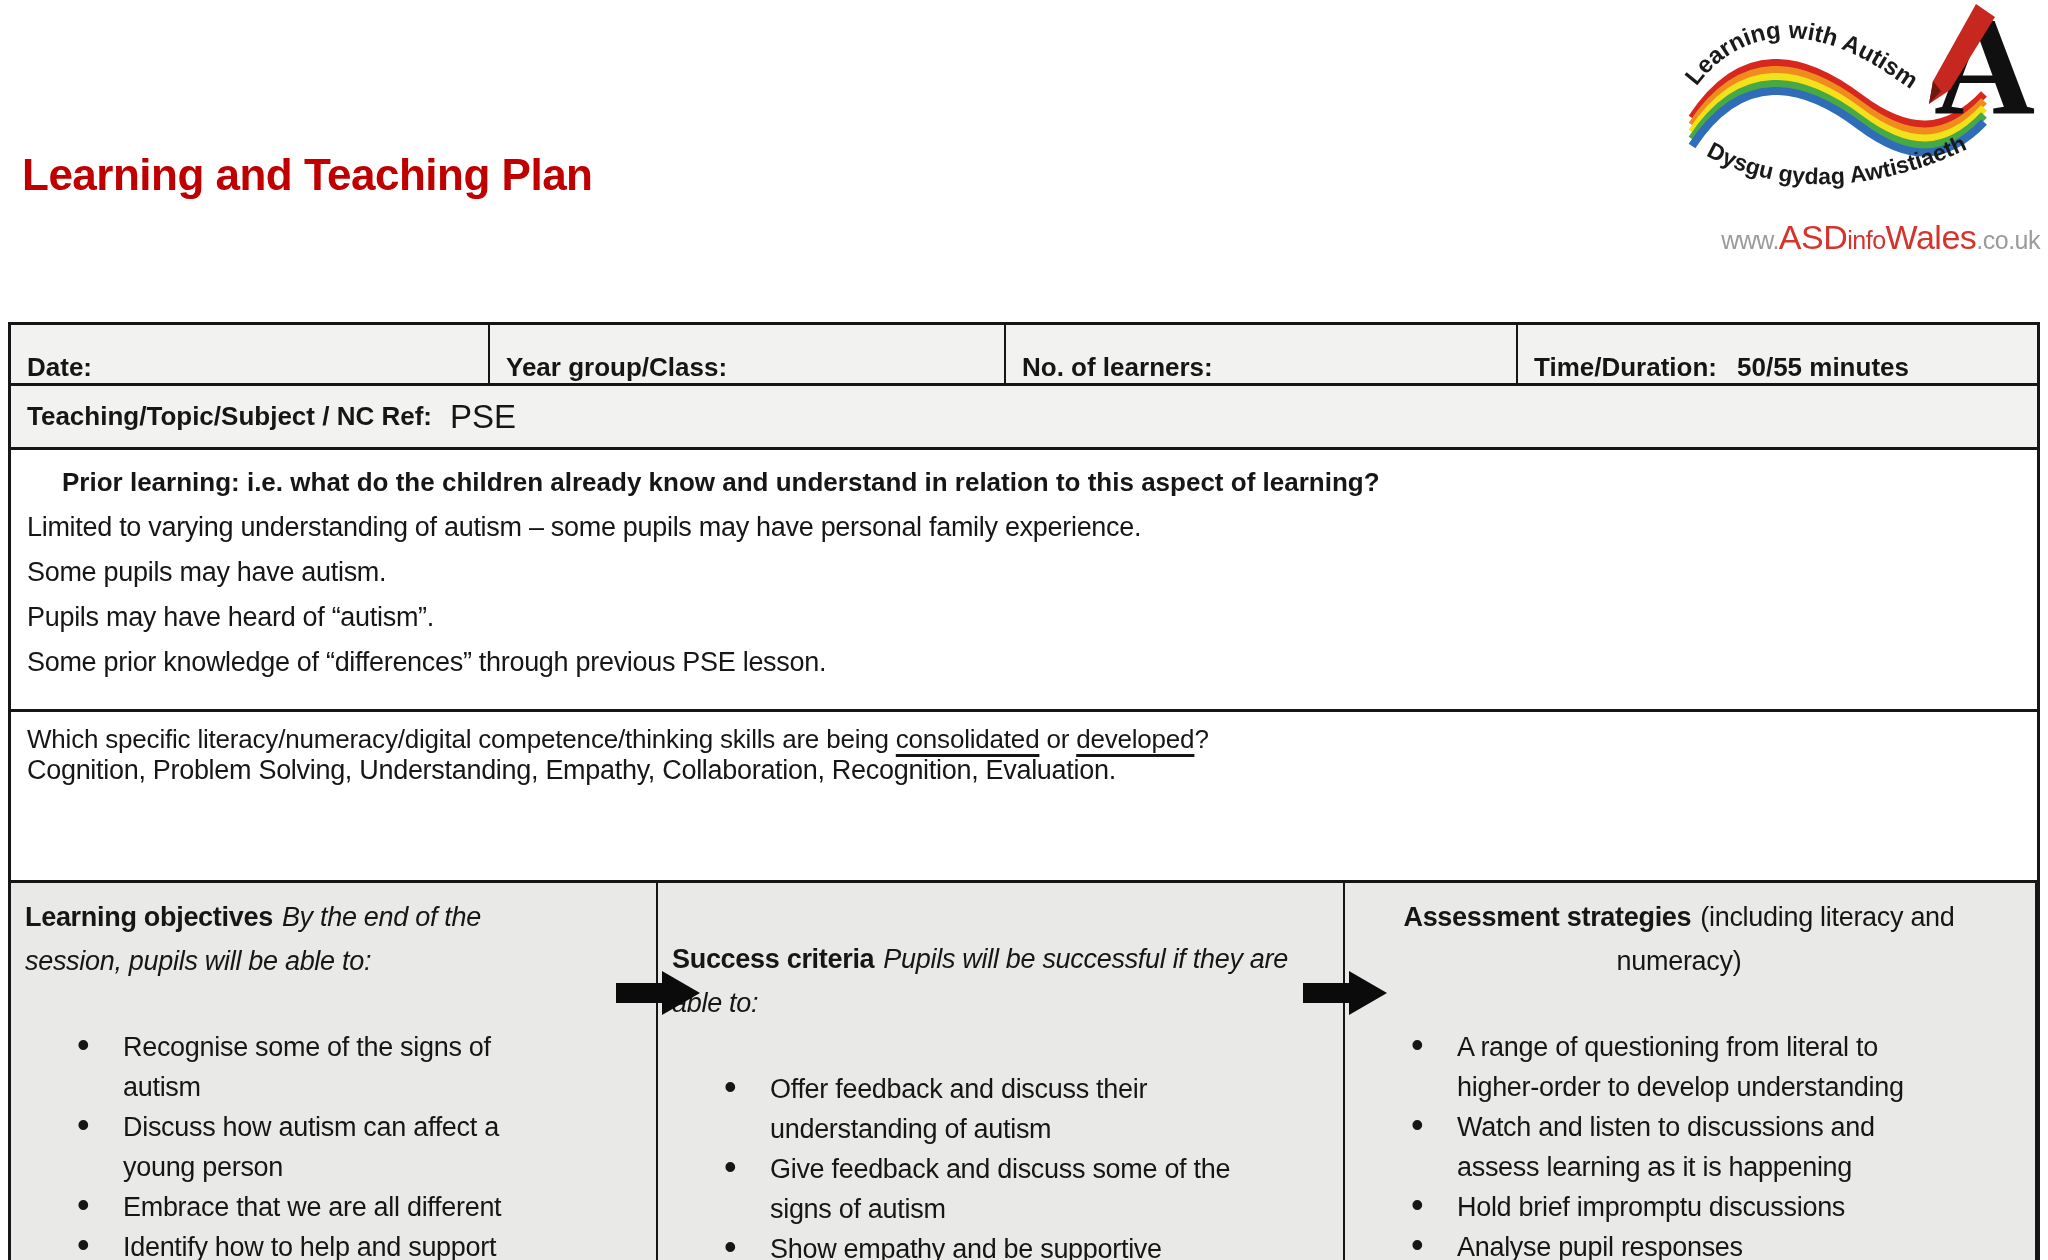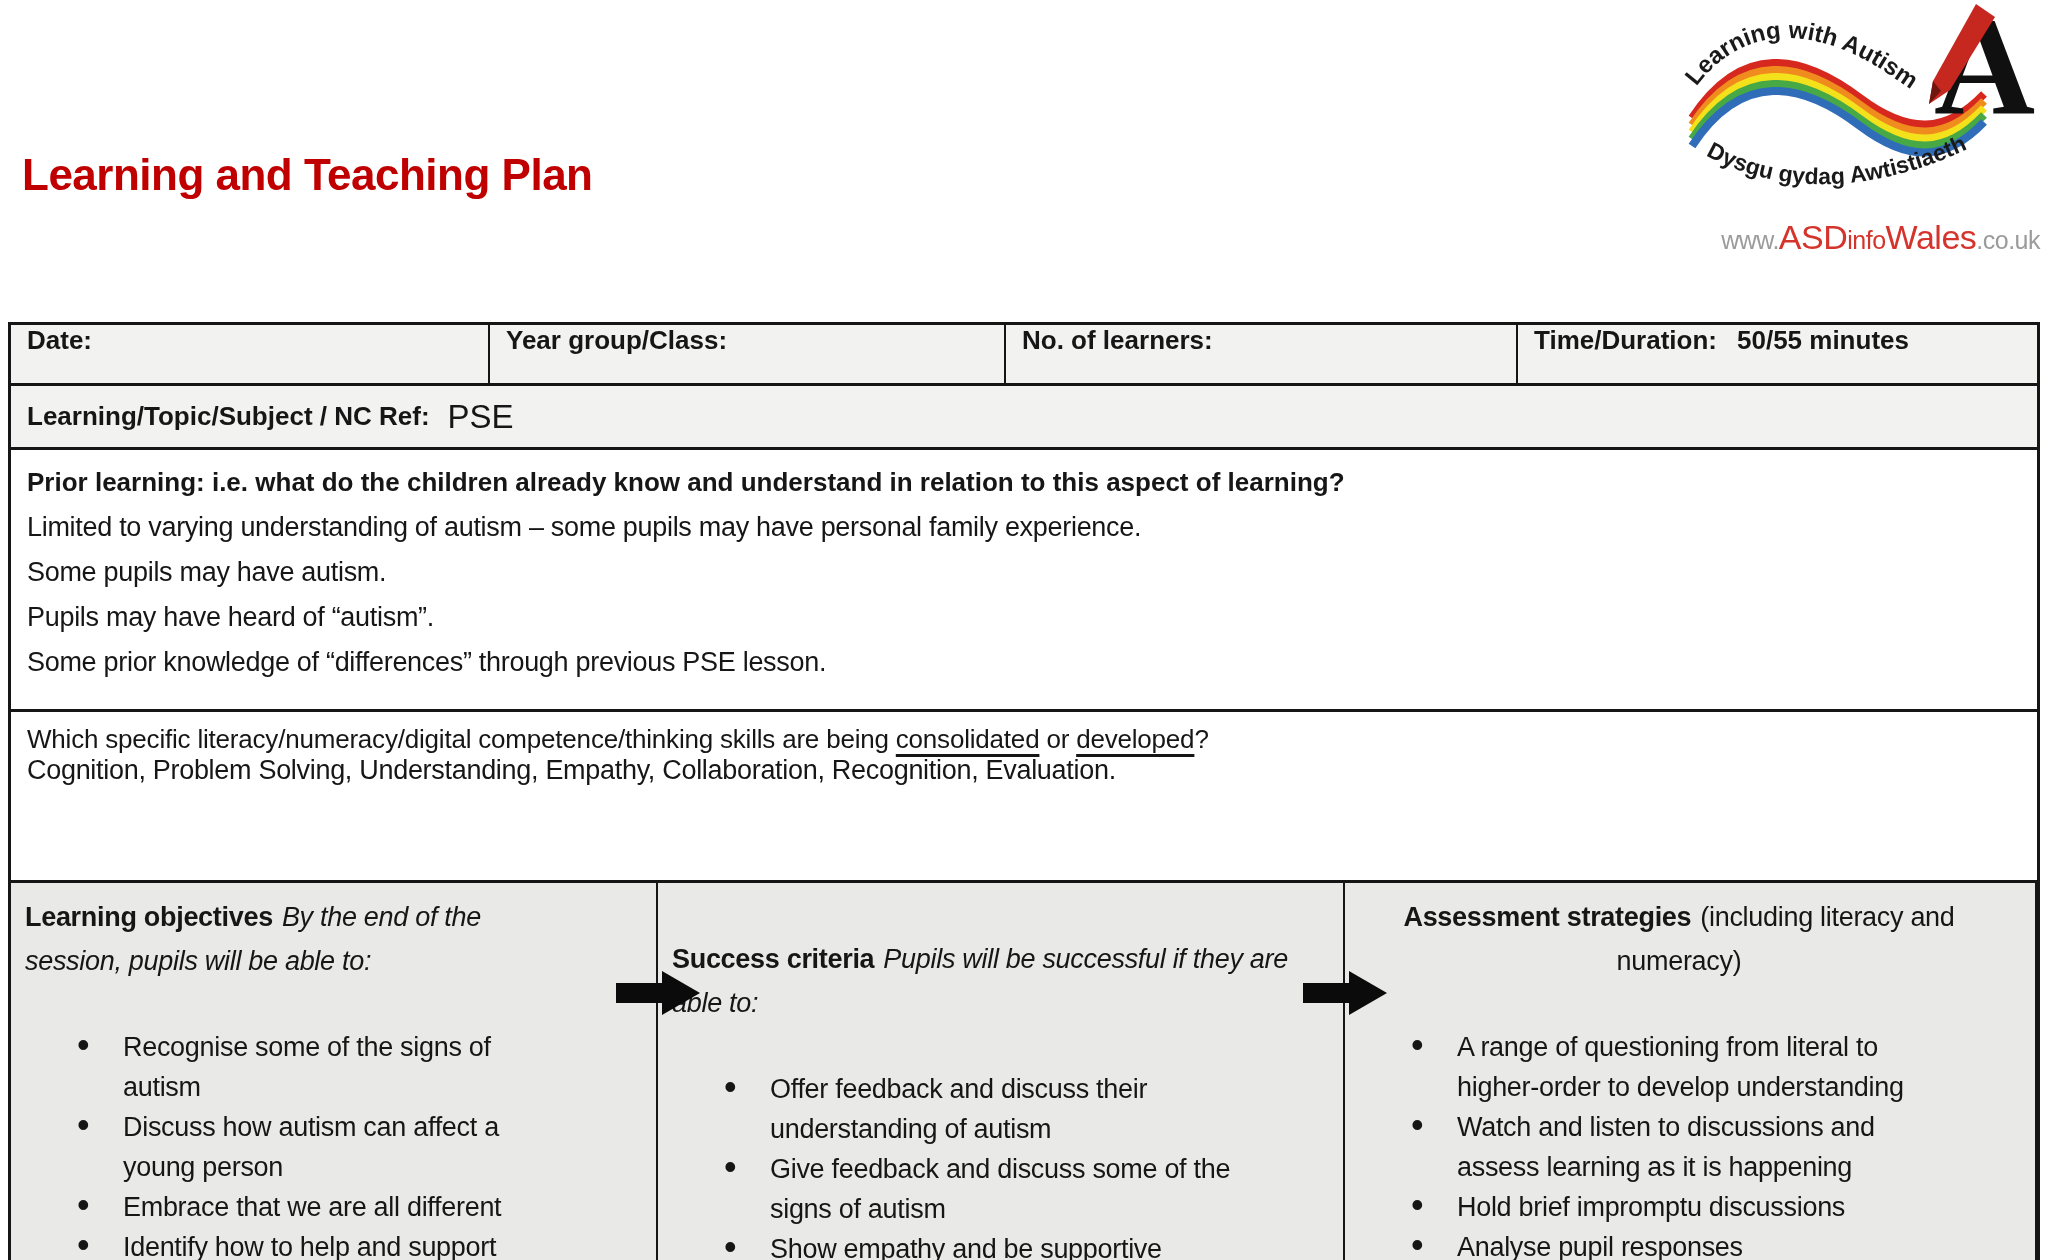--- a/index.html
+++ b/index.html
@@ -19,35 +19,35 @@
   .logo-url .big{font-size:34px;color:#d5342c;}
   .logo-url .small-red{font-size:25px;color:#d5342c;margin-top:12px;}
   
   .plan-table{
     position:absolute;left:8px;top:322px;width:2032px;
     border:3px solid #161616;box-sizing:border-box;background:#ffffff;
   }
   .t-row{box-sizing:border-box;border-bottom:3px solid #161616;}
   .row-fields{display:flex;height:61px;background:#f2f2f1;}
   .row-fields .cell{
-    box-sizing:border-box;display:flex;align-items:flex-start;
+    box-sizing:border-box;display:flex;align-items:flex-end;
     padding-left:16px;font-size:26px;font-weight:bold;
     border-right:2px solid #161616;
   }
   .row-fields .cell:last-child{border-right:none;}
   .c-date{width:479px;}
   .c-year{width:516px;}
   .c-learners{width:512px;}
   .c-time{flex:1;}
   .c-time .val{margin-left:20px;}
   .row-context{display:flex;align-items:center;height:64px;background:#f2f2f1;padding-left:16px;}
   .row-context .lbl{font-size:26px;font-weight:bold;}
   .row-context .val{font-size:33px;margin-left:18px;}
   .row-prior{height:262px;background:#ffffff;padding:10px 18px 0 16px;box-sizing:border-box;}
-  .row-prior .head{font-size:26px;font-weight:bold;line-height:45px;}
+  .row-prior .head{font-size:26px;font-weight:bold;line-height:45px;margin-left:35px;}
   .prior-lines div{font-size:27px;line-height:45px;letter-spacing:-0.3px;}
   .row-skills{height:171px;background:#ffffff;padding:12px 18px 0 16px;box-sizing:border-box;}
   .row-skills .head{font-size:26px;font-weight:normal;letter-spacing:-0.2px;}
   .row-skills .head .u{text-decoration:underline;text-decoration-thickness:3px;text-underline-offset:6px;}
   .row-skills .body{font-size:27px;letter-spacing:-0.3px;}
   
   .row-columns{display:flex;height:400px;background:#e9e9e8;border-bottom:none;position:relative;}
   .col{box-sizing:border-box;padding:12px 14px 0 14px;border-right:2px solid #161616;position:relative;}
   .col:last-child{border-right:none;}
   .col1{width:647px;}
@@ -133,21 +133,21 @@
     <div class="cell c-learners">
       <span>No. of learners:</span>
     </div>
     <div class="cell c-time">
       <span>Time/Duration:</span>
       <span class="val">50/55 minutes</span>
     </div>
   </div>
 
   <div class="t-row row-context">
-    <span class="lbl">Learning/Topic/Subject / NC Ref:</span>
+    <span class="lbl">Teaching/Topic/Subject / NC Ref:</span>
     <span class="val">PSE</span>
   </div>
 
   <div class="t-row row-prior">
     <div class="head">Prior learning: i.e. what do the children already know and understand in relation to this aspect of learning?</div>
     <div class="prior-lines">
         <div>Limited to varying understanding of autism – some pupils may have personal family experience.</div>
         <div>Some pupils may have autism.</div>
         <div>Pupils may have heard of “autism”.</div>
         <div>Some prior knowledge of “differences” through previous PSE lesson.</div>

